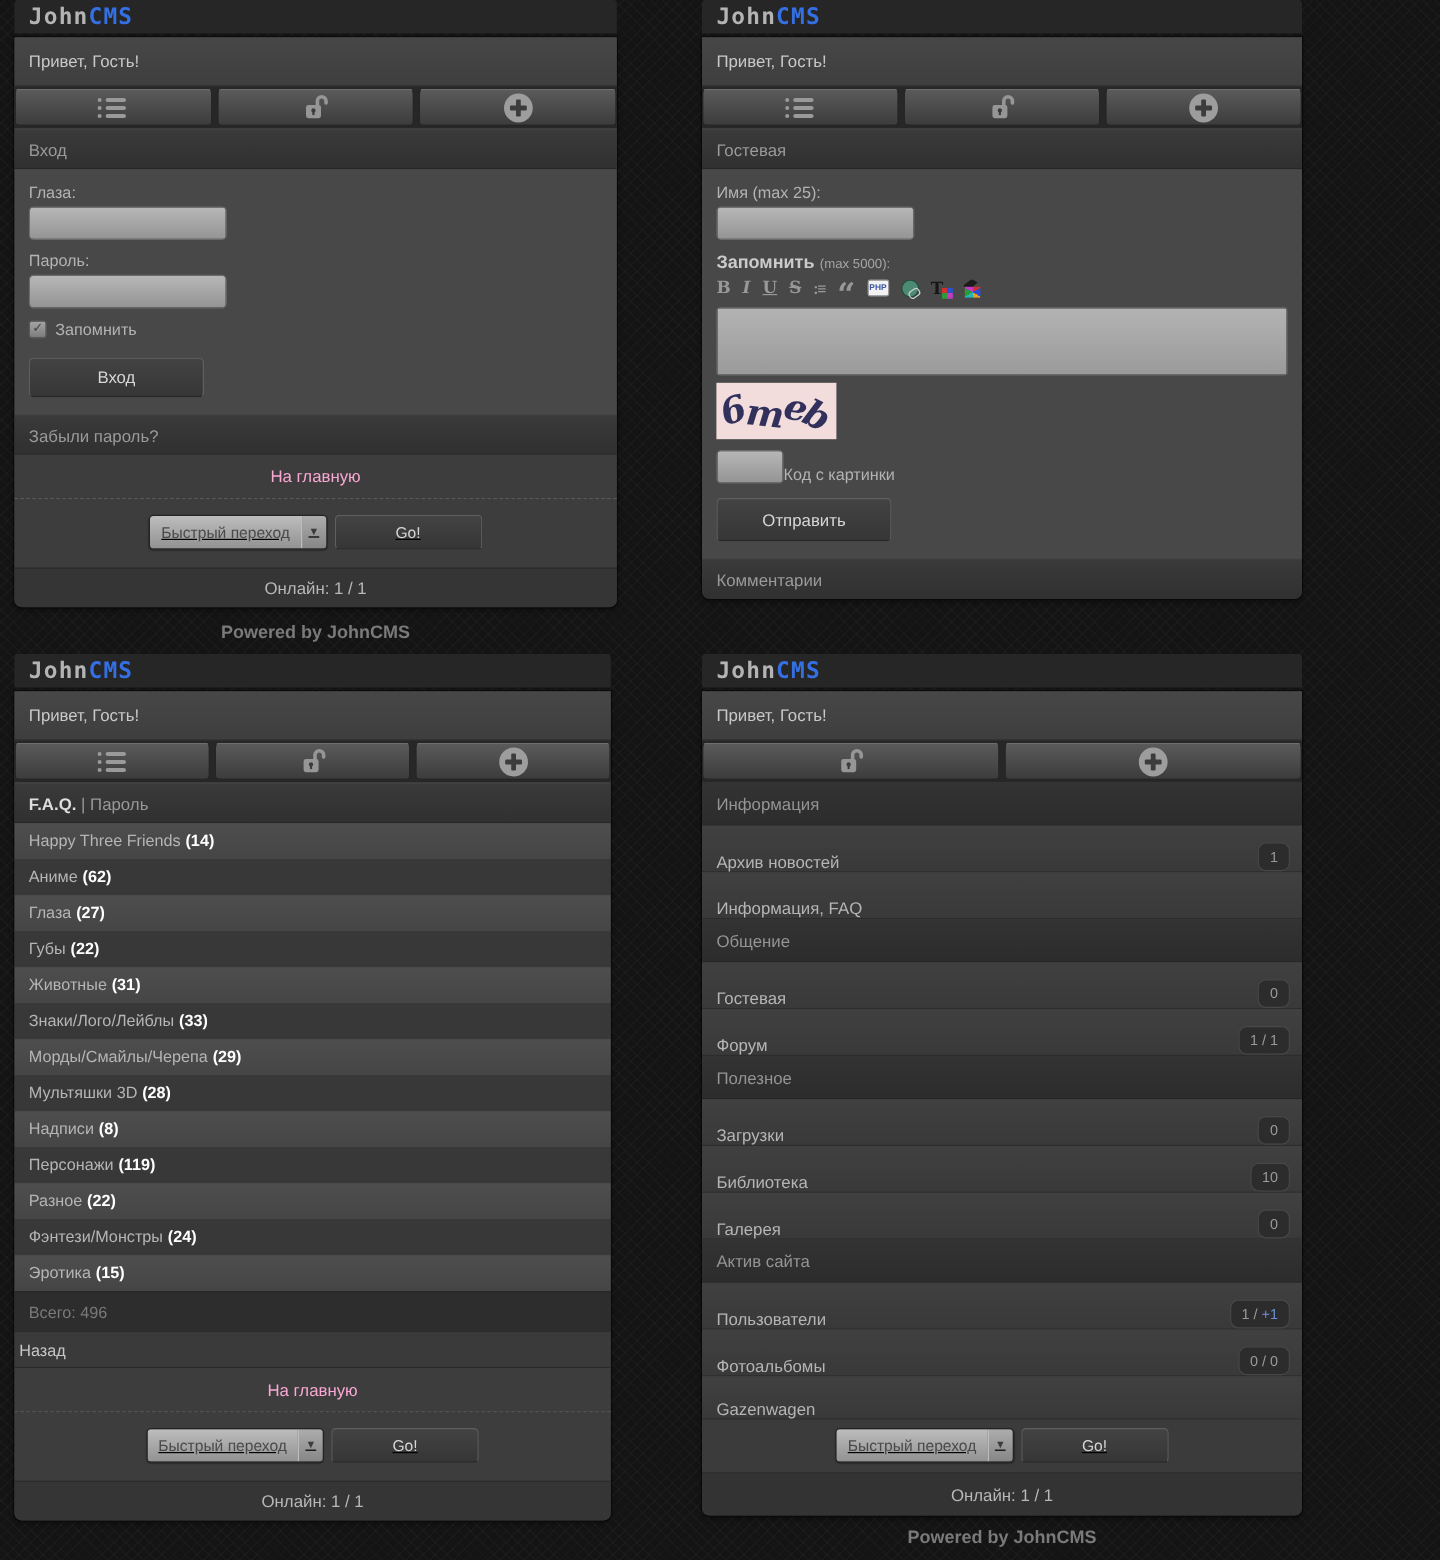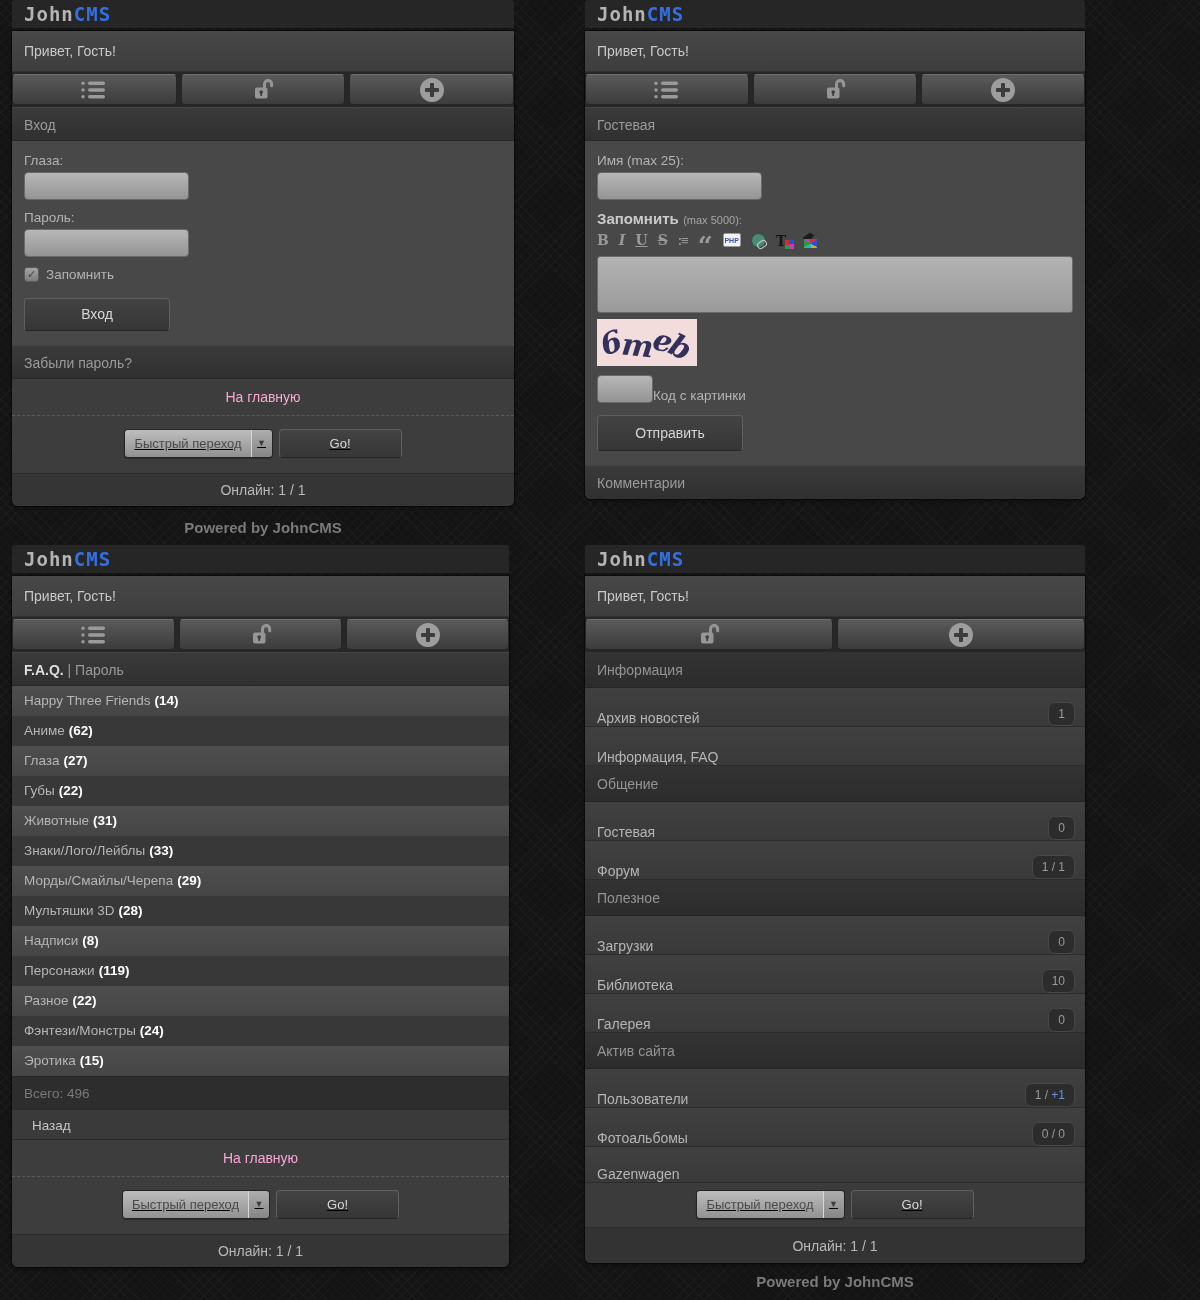--- a/index.html
+++ b/index.html
@@ -123,21 +123,21 @@
   
   .faq-hdr .crumb-b { font-weight:bold; color:#dedede; }
   .faq-hdr .crumb-g { color:#999; }
   .cat-row { height:30px; line-height:30px; padding-left:12px; font-size:13.5px;
     color:#b5b5b5; cursor:pointer; }
   .cat-row:nth-child(odd) { background:linear-gradient(#4e4e4e,#454545); }
   .cat-row:nth-child(even) { background:#383838; }
   .cat-count { color:#ffffff; font-weight:bold; margin-left:4px; }
   .total-row { height:33px; line-height:33px; padding-left:12px; color:#7a7a7a;
     background:#2d2d2d; border-top:1px solid #262626; font-size:13.5px; }
-  .back-row { height:31px; line-height:31px; padding-left:20px; color:#c7c7c7;
+  .back-row { height:31px; line-height:31px; padding-left:4px; color:#c7c7c7;
     background:#3a3a3a; border-top:1px solid #2a2a2a; border-bottom:1px solid #2a2a2a;
     font-size:13.5px; cursor:pointer; }
 
   
   .menu-hdr { height:36px; line-height:36px; padding-left:12px; color:#949494;
     font-size:14px; background:linear-gradient(#333333,#2c2c2c);
     border-bottom:1px solid #242424; }
   .menu-item { height:39px; display:flex; align-items:flex-end; padding:0 10px 0 12px;
     background:linear-gradient(#404040,#393939); border-bottom:1px solid #2c2c2c;
     color:#b5b5b5; font-size:14px; cursor:pointer; }

